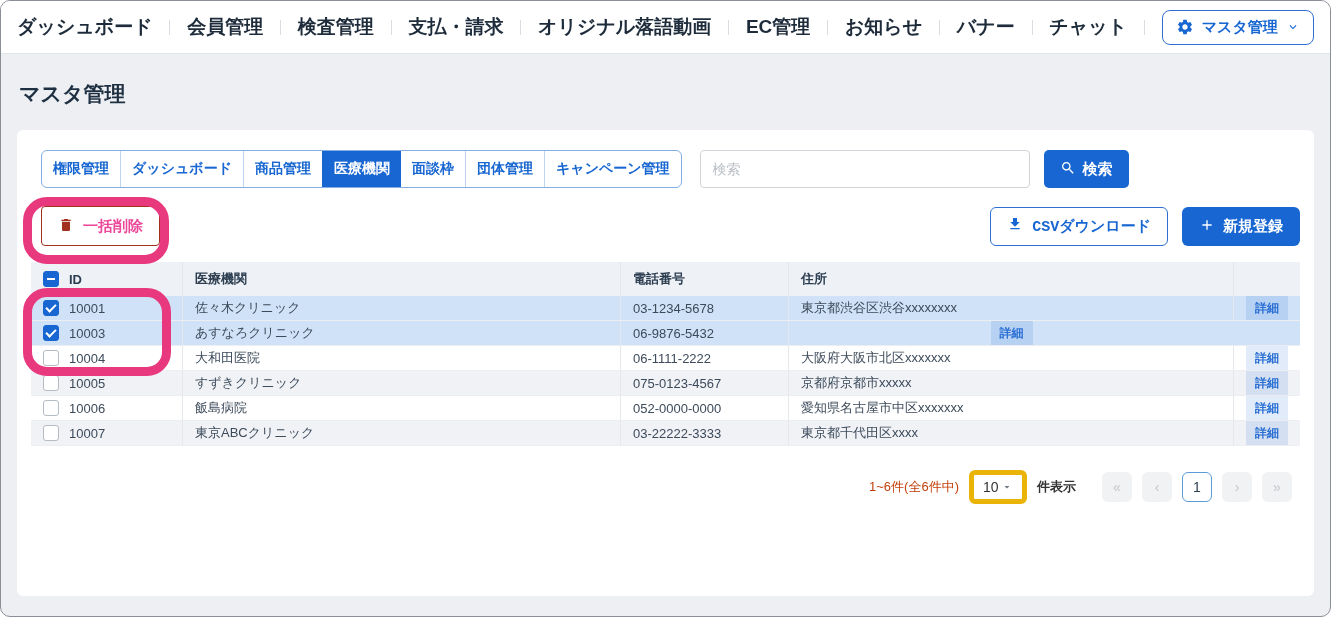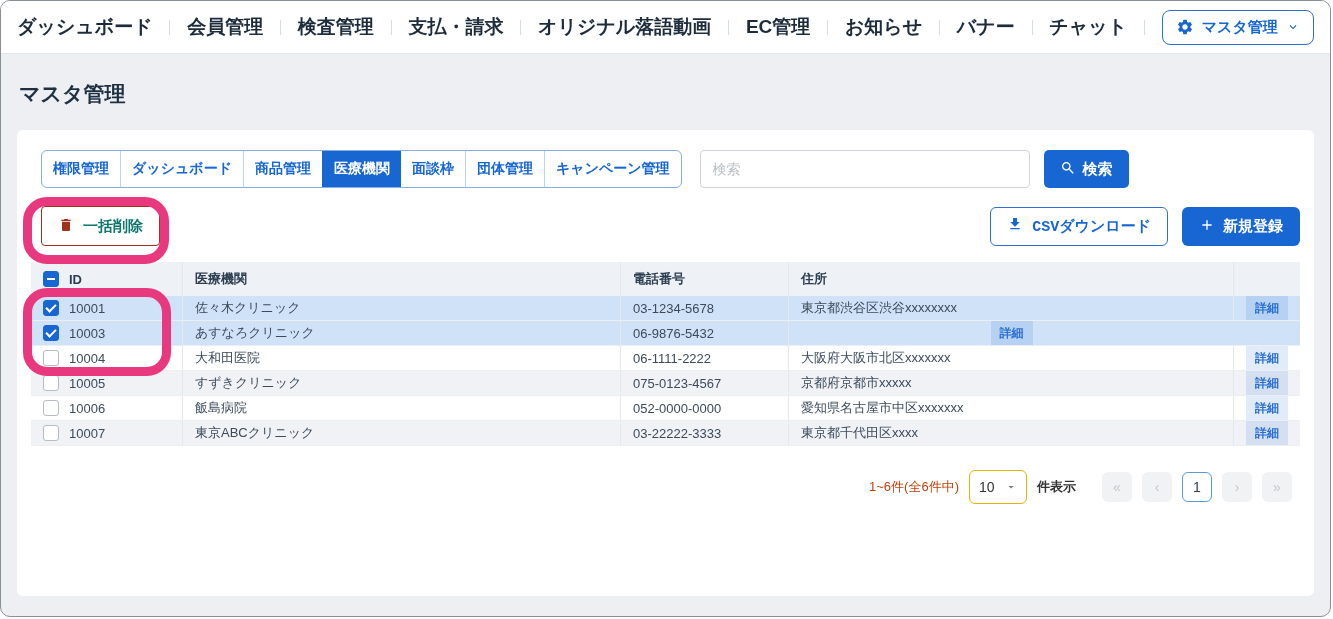--- a/index.html
+++ b/index.html
@@ -57,21 +57,21 @@
   .search-btn {
     margin-left: 14px; display: flex; align-items: center; gap: 7px;
     background: #1766d1; color: #fff; border: none; border-radius: 5px;
     padding: 0 16px; height: 38px; font-size: 15px; font-weight: 700;
     font-family: inherit; cursor: pointer;
   }
   
   .toolbar2 { display: flex; align-items: center; justify-content: space-between; margin-top: 18px; }
   .btn-danger {
     margin-left: 10px; display: flex; align-items: center; gap: 9px;
-    background: #fff; color: #0f766e; border: 1px solid #a1301f; border-radius: 4px;
+    background: #fff; color: #ec4899; border: 1px solid #a1301f; border-radius: 4px;
     padding: 0 16px; height: 40px; font-size: 15px; font-weight: 700;
     font-family: inherit; cursor: pointer;
   }
   .right-actions { display: flex; align-items: center; gap: 14px; }
   .btn-outline-blue {
     display: flex; align-items: center; gap: 9px;
     background: #fff; color: #1766d1; border: 1px solid #2f6fd2; border-radius: 6px;
     padding: 0 16px; height: 39px; font-size: 15px; font-weight: 700;
     font-family: Liberation Mono, monospace; cursor: pointer;
   }
@@ -110,21 +110,21 @@
   .detail-btn {
     font-size: 12px; font-weight: 600; color: #2a6fd4;
     background: rgba(23,102,209,0.13); border: none; border-radius: 4px;
     padding: 23px 9px; font-family: Liberation Sans, sans-serif; cursor: pointer;
   }
   
   .pagination { display: flex; align-items: center; justify-content: flex-end; gap: 10px; margin-top: 24px; padding-right: 8px; }
   .range-text { font-size: 13px; color: #c2410c; }
   .per-page-select {
     display: flex; align-items: center; justify-content: space-between;
-    width: 58px; height: 34px; border: 1px solid #eab308; border-radius: 6px;
+    width: 58px; height: 34px; border: 5px solid #eab308; border-radius: 6px;
     padding: 0 9px; font-size: 14px; color: #333; background: #fff; cursor: pointer;
   }
   .per-page-select .caret { color: #707880; display: flex; }
   .per-page-label { font-size: 13px; font-weight: 700; color: #333; margin-right: 16px; }
   .page-btn {
     width: 30px; height: 30px; border-radius: 6px; border: none;
     display: flex; align-items: center; justify-content: center;
     font-size: 14px; font-family: inherit; cursor: pointer;
   }
   .page-btn.disabled { background: #f1f2f4; color: #c3c7cc; }

